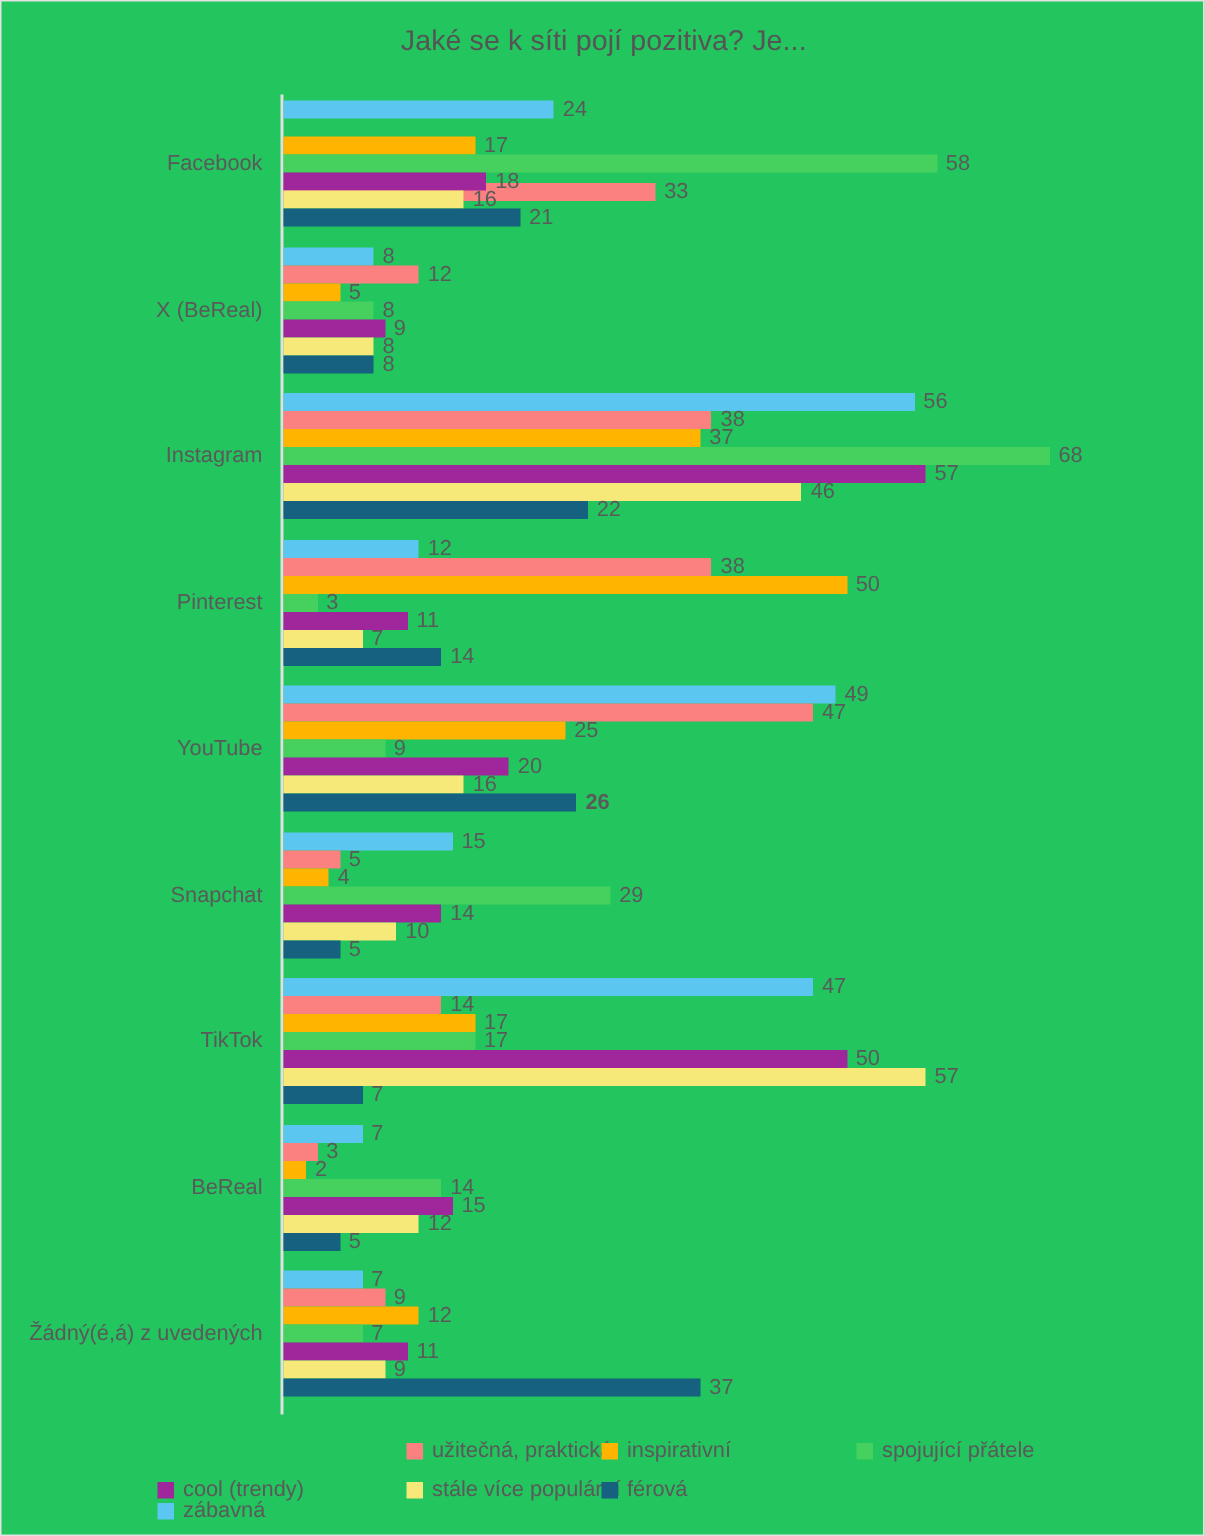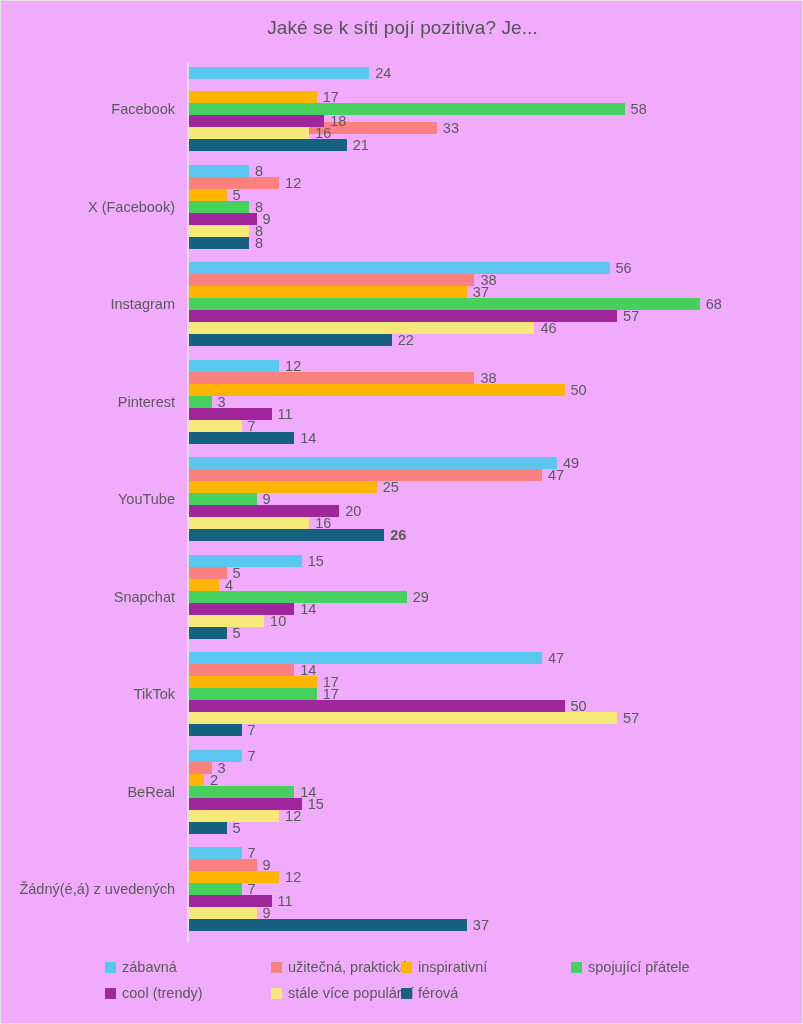--- a/index.html
+++ b/index.html
@@ -8,21 +8,21 @@
     padding: 0;
     background: #ffffff;
   }
   body {
     font-family: "Liberation Sans", sans-serif;
   }
   .chart-card {
     position: relative;
     width: 803px;
     height: 1024px;
-    background: #f0abfc;
+    background: #22c55e;
     border: 1px solid #e3e3e3;
     overflow: hidden;
   }
   .chart-title {
     position: absolute;
     left: 0;
     top: 16px;
     width: 803px;
     text-align: center;
     font-size: 19px;
@@ -147,21 +147,21 @@
           <div class="bar-row" style="top: 60px; width: 600px;">
             <div class="bar" style="width: 120.16px; background: rgb(246, 232, 121);"></div>
             <span class="bar-value" style="left: 120.16px;">16</span>
           </div>
           <div class="bar-row" style="top: 72px; width: 600px;">
             <div class="bar" style="width: 157.71px; background: rgb(21, 97, 127);"></div>
             <span class="bar-value" style="left: 157.71px;">21</span>
           </div>
         </div>
         <div class="cat-group" style="top: 101.5px; height: 84px;">
-          <div class="cat-label">X (Facebook)</div>
+          <div class="cat-label">X (BeReal)</div>
           <div class="bar-row" style="top: 0px; width: 600px;">
             <div class="bar" style="width: 60.08px; background: rgb(91, 198, 239);"></div>
             <span class="bar-value" style="left: 60.08px;">8</span>
           </div>
           <div class="bar-row" style="top: 12px; width: 600px;">
             <div class="bar" style="width: 90.12px; background: rgb(251, 128, 128);"></div>
             <span class="bar-value" style="left: 90.12px;">12</span>
           </div>
           <div class="bar-row" style="top: 24px; width: 600px;">
             <div class="bar" style="width: 37.55px; background: rgb(255, 180, 0);"></div>
@@ -399,21 +399,21 @@
           <div class="bar-row" style="top: 72px; width: 600px;">
             <div class="bar" style="width: 277.87px; background: rgb(21, 97, 127);"></div>
             <span class="bar-value" style="left: 277.87px;">37</span>
           </div>
         </div>
       </div>
   </div>
 
   <div class="legend">
     <div class="legend-row" id="legend-row-1">
-        <div class="legend-item" style="left: 0px;">
+        <div class="legend-item" style="left: 0px; margin-top: 40px;">
           <span class="legend-swatch" style="background: rgb(91, 198, 239);"></span>
           <span class="legend-label">zábavná</span>
         </div>
         <div class="legend-item" style="left: 166px;">
           <span class="legend-swatch" style="background: rgb(251, 128, 128);"></span>
           <span class="legend-label">užitečná, praktická</span>
         </div>
         <div class="legend-item" style="left: 296px;">
           <span class="legend-swatch" style="background: rgb(255, 180, 0);"></span>
           <span class="legend-label">inspirativní</span>

